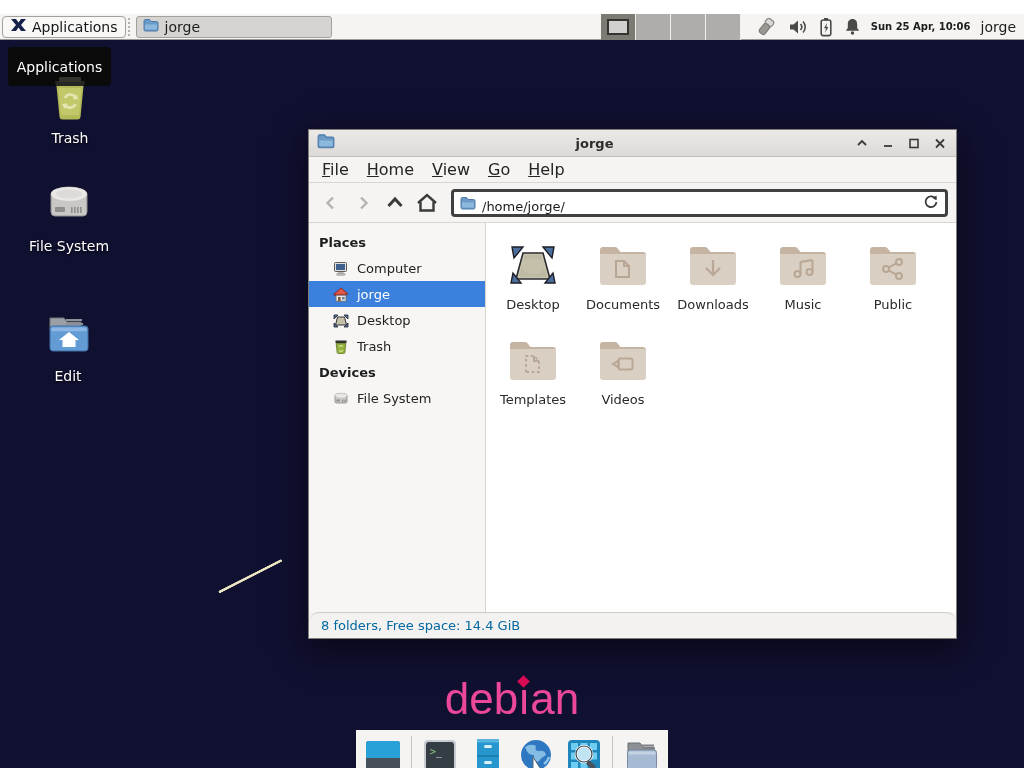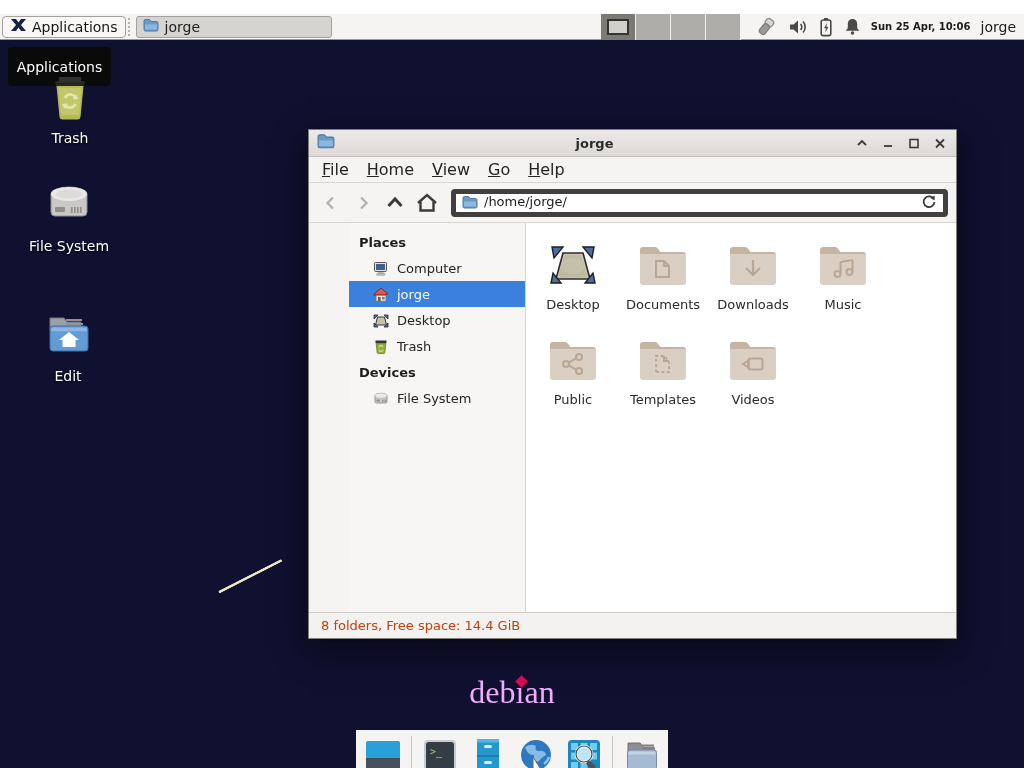--- a/index.html
+++ b/index.html
@@ -53,43 +53,43 @@
   .win-ctrls .wbtn { width:16px; height:16px; display:flex; align-items:center; justify-content:center; }
 
   .menubar { height:26px; display:flex; align-items:center; padding:0 4px; background:#f5f4f2;
              border-bottom:1px solid #d9d6d2; }
   .menu-item { display:inline-block; padding:4px 9px; font-size:16px; color:#242424; }
   .menu-item::first-letter { text-decoration:underline; }
 
   .toolbar { height:40px; display:flex; align-items:center; gap:4px; padding:0 8px; background:#f5f4f2;
              border-bottom:1px solid #d9d6d2; }
   .tool-btn { width:28px; height:28px; display:flex; align-items:center; justify-content:center; border-radius:3px; }
-  .pathbar { flex:1; height:28px; margin-left:6px; background:#ffffff; border:5px solid #404040; border-radius:4px;
-             display:flex; align-items:flex-start; padding:0 6px; gap:6px; }
+  .pathbar { flex:1; height:28px; margin-left:6px; background:#ffffff; border:3px solid #404040; border-radius:4px;
+             display:flex; align-items:flex-end; padding:0 6px; gap:6px; }
   .pathbar .path-text { flex:1; font-size:13px; color:#1a1a1a; }
 
-  .fm-body { flex:1; display:flex; min-height:0;padding-left:40px; }
+  .fm-body { flex:1; display:flex; min-height:0; }
   .sidebar { width:177px; background:#f7f6f4; border-right:1px solid #d9d6d2; padding-top:6px; font-size:13px; }
   .side-header { font-weight:bold; color:#1e1e1e; padding:6px 10px 5px 10px; }
   .side-row { display:flex; align-items:center; gap:8px; height:26px; padding-left:24px; color:#232323; }
   .side-row.selected { background:#3b80dd; color:#ffffff; }
   .side-row svg { flex:0 0 auto; }
 
   .filepane { flex:1; background:#ffffff; position:relative; display:flex; flex-wrap:wrap;
               align-content:flex-start; padding:14px 0 0 2px; }
   .file-item { width:90px; height:95px; display:flex; flex-direction:column; align-items:center; }
   .file-item .ficon { height:52px; display:flex; align-items:flex-end; justify-content:center; }
   .file-item .flabel { margin-top:8px; font-size:13px; color:#2a2a2a; }
 
   .statusbar { height:26px; background:#f3f2f0; border-top:1px solid #cfccc8; display:flex; align-items:center;
-               padding:0 12px; font-size:13px; color:#c2410c; }
+               padding:0 12px; font-size:13px; color:#0369a1;border-radius:10px; }
 
   
   .debian { position:absolute; left:0; top:660px; width:1024px; text-align:center;
-            font-family:Liberation Serif, serif; font-size:32px; color:#f0abfc; }
+            font-family:Liberation Sans, sans-serif; font-size:44px; color:#ec4899; }
   .brand-i { position:relative; }
   .brand-dot { position:absolute; left:1px; top:3px; width:9px; height:9px; background:#d70a53; transform:rotate(45deg); }
 
   
   .dock { position:absolute; left:356px; bottom:0; width:312px; height:52px; background:#f5f4f2;
           display:flex; align-items:center; justify-content:center; gap:8px; }
   .dock-item { width:40px; height:40px; display:flex; align-items:center; justify-content:center; }
   .dock-sep { width:1px; height:40px; background:#c8c6c2; }
 </style>
 </head>

